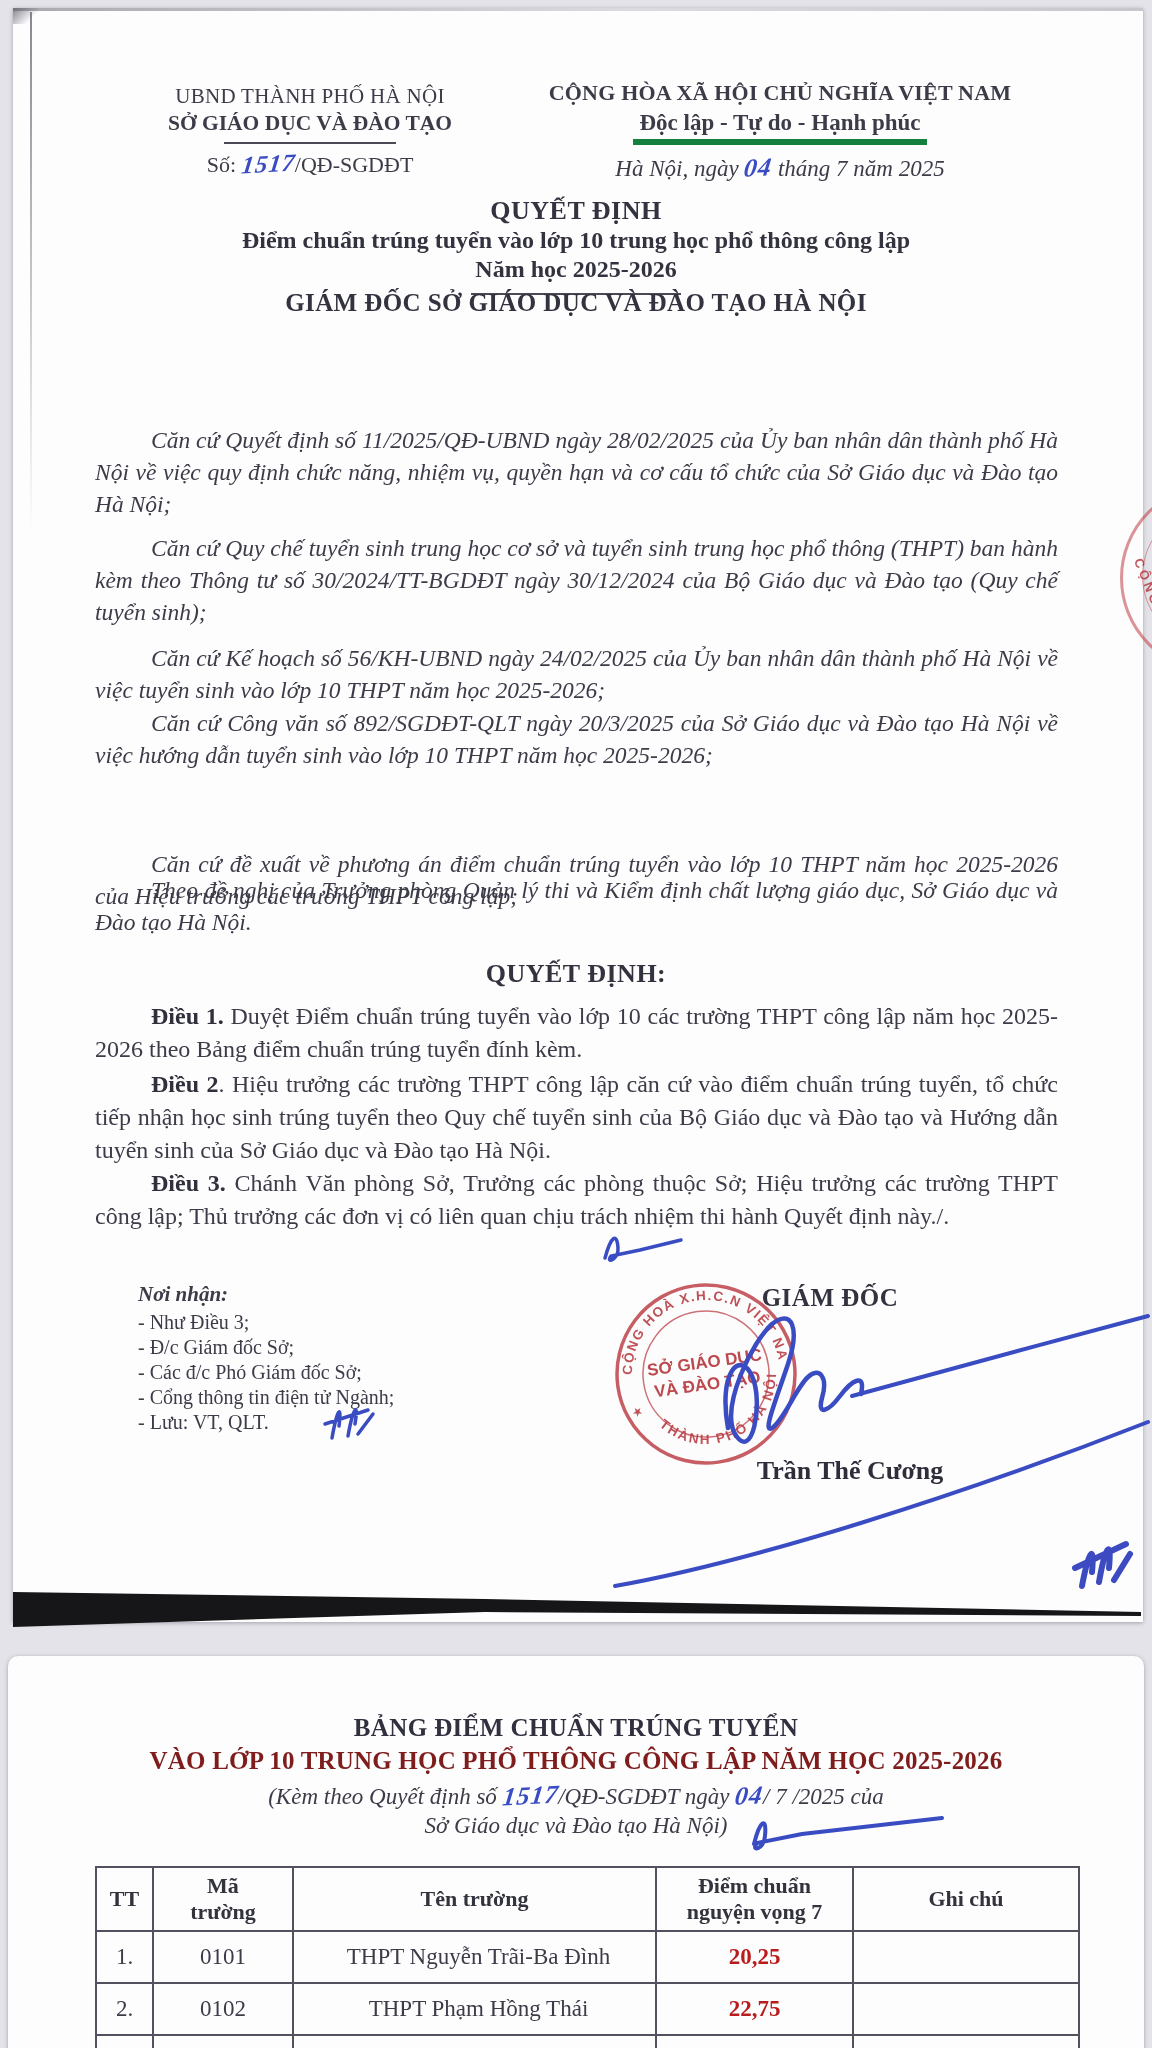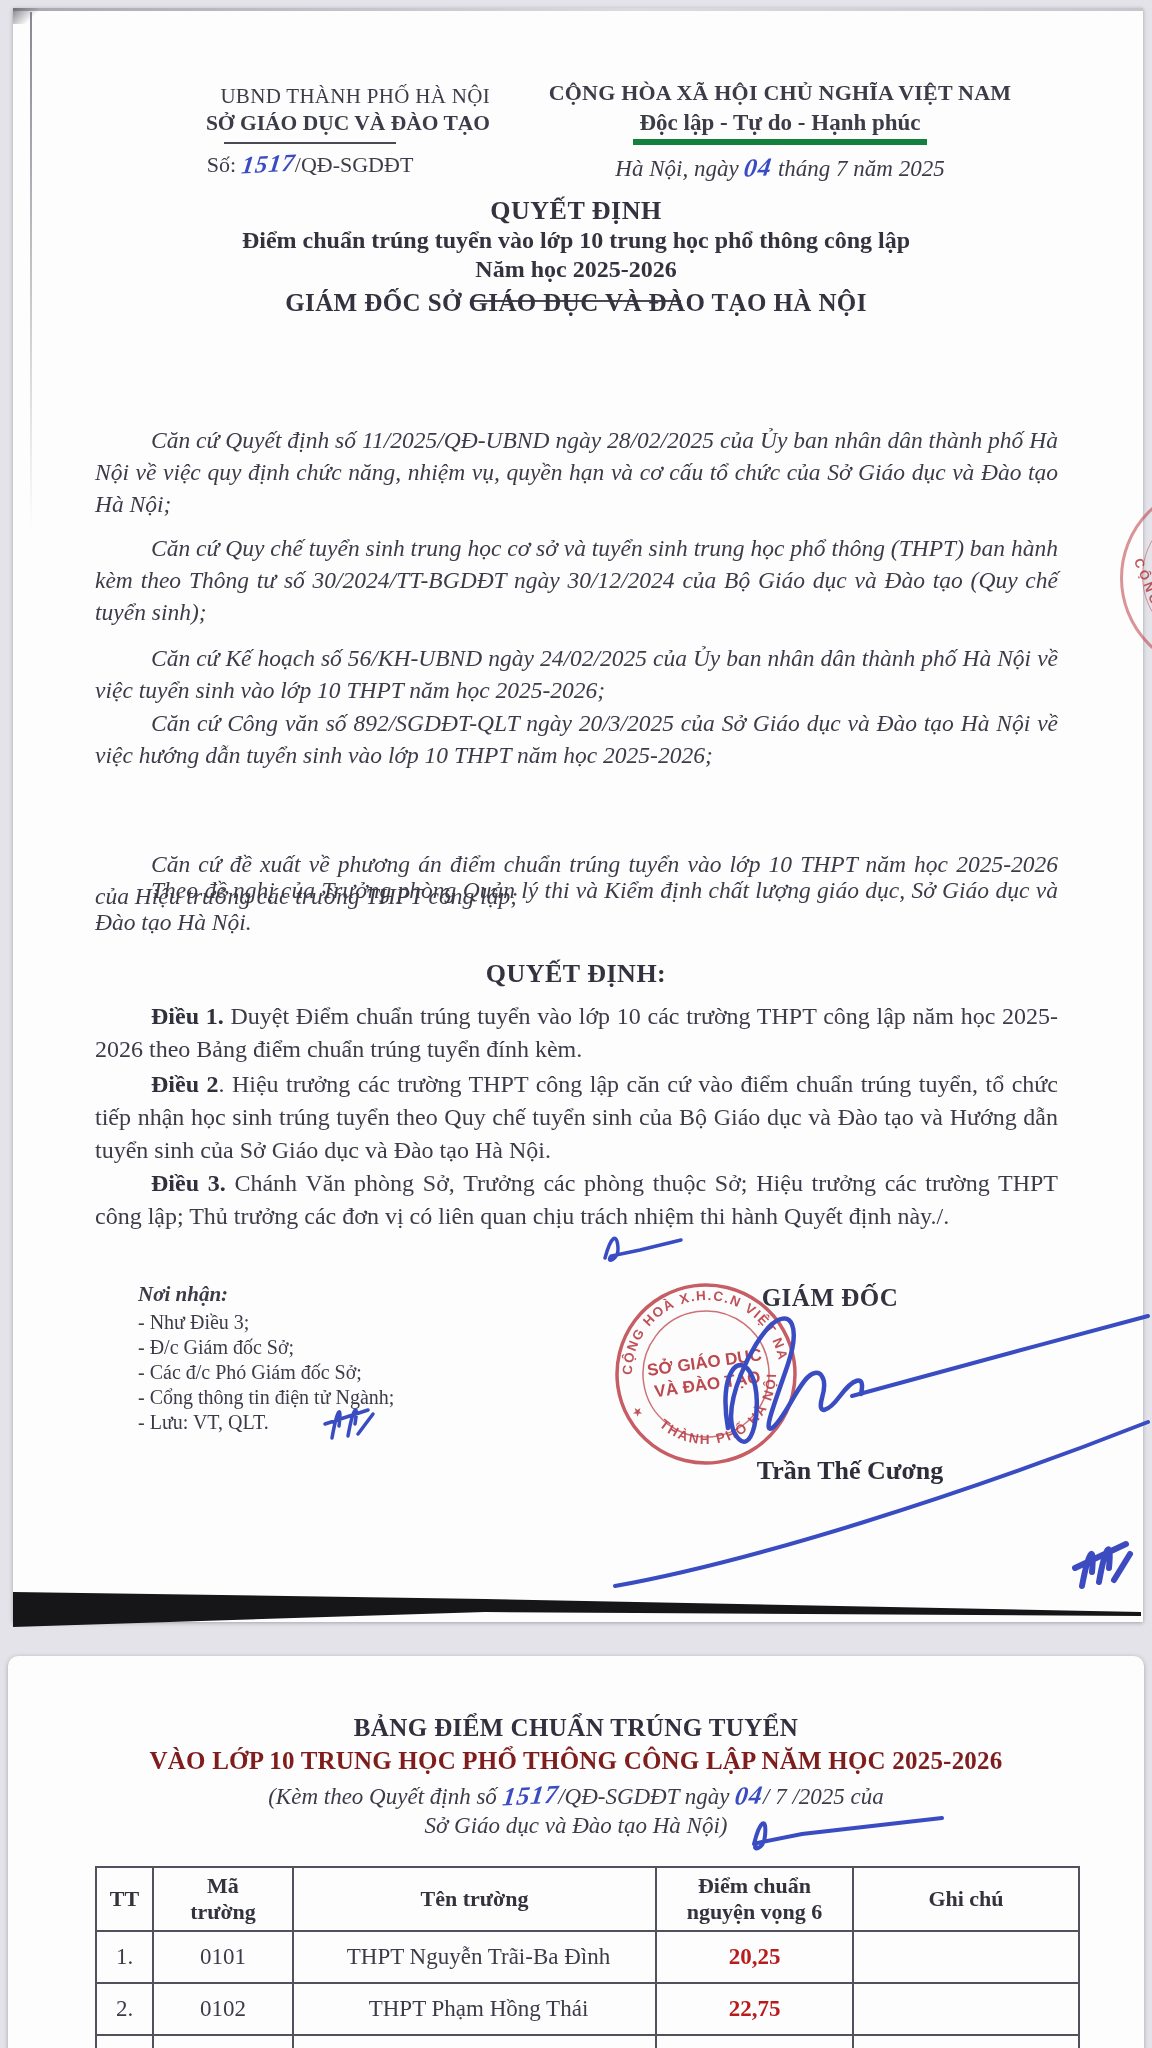--- a/index.html
+++ b/index.html
@@ -14,33 +14,33 @@
   #page2{left:8px;top:1656px;width:1136px;height:400px;border-radius:10px 10px 0 0;box-shadow:0 1px 4px rgba(40,40,60,.35);}
   
   .scan-top{position:absolute;left:13px;top:8px;width:1130px;height:3px;background:linear-gradient(90deg,#7b7b85,#c8c8cf 55%,#a9a9b2);opacity:.65;}
   .scan-left{position:absolute;left:30px;top:12px;width:2px;height:520px;background:linear-gradient(#6a6a74,rgba(120,120,130,0));opacity:.8;}
   .scan-corner{position:absolute;left:13px;top:8px;width:26px;height:16px;background:linear-gradient(135deg,#62626c,rgba(120,120,130,0) 70%);opacity:.8;}
   .black-band{position:absolute;left:0;top:0;width:1152px;height:2048px;pointer-events:none;}
   
   .abs{position:absolute;margin:0;}
   .ctr{text-align:center;}
   .hand{color:#3a4cc2;font-style:italic;font-weight:bold;display:inline-block;transform:skewX(-10deg) rotate(-3deg);font-size:1.12em;letter-spacing:1px;}
-  .org-left{left:130px;top:84px;width:360px;text-align:right;}
+  .org-left{left:130px;top:84px;width:360px;}
   .org-left .l1{font-size:21px;letter-spacing:.3px;}
   .org-left .l2{font-size:21.5px;font-weight:bold;margin-top:2px;}
   .org-rule{width:172px;height:0;border-top:2px solid #4a4a56;margin:6px auto 0;}
   .doc-number{left:130px;top:150px;width:360px;font-size:22px;}
   .org-right{left:528px;top:80px;width:504px;}
   .org-right .l1{font-size:22px;font-weight:bold;letter-spacing:.2px;}
   .org-right .l2{font-size:23px;font-weight:bold;display:inline-block;border-bottom:6px solid #15803d;padding:2px 6px 3px;margin-top:2px;}
   .dateline{left:528px;top:153px;width:504px;font-size:23px;font-style:italic;}
   .title1{left:96px;top:196px;width:960px;font-size:26px;font-weight:bold;letter-spacing:.5px;color:#33333f;text-align:center;}
   .title2{left:96px;top:227px;width:960px;font-size:24px;font-weight:bold;color:#33333f;}
   .title3-wrap{left:96px;top:256px;width:960px;}
-  .title3{font-size:24px;font-weight:bold;display:inline-block;border-bottom:2px solid #4a4a56;padding:0 4px 17px;color:#33333f;}
+  .title3{font-size:24px;font-weight:bold;display:inline-block;border-bottom:2px solid #4a4a56;padding:0 4px 10px;color:#33333f;}
   .issuer{left:96px;top:289px;width:960px;font-size:25px;font-weight:bold;letter-spacing:.4px;color:#33333f;}
   .para{left:95px;width:963px;font-size:23.5px;line-height:32px;text-align:justify;text-indent:56px;}
   .recital{font-style:italic;}
   .article{font-style:normal;line-height:33px;font-size:24px;}
   .article .lbl{font-weight:bold;color:#30303c;}
   .decide{left:96px;top:959px;width:960px;font-size:26px;font-weight:bold;letter-spacing:.5px;color:#33333f;}
   .recipients{left:138px;top:1282px;width:340px;}
   .recipients .hd{font-size:21px;font-weight:bold;font-style:italic;margin-bottom:3px;}
   .recipients .it{font-size:20px;line-height:25px;}
   .sig-title{left:690px;top:1284px;width:280px;font-size:25px;font-weight:bold;letter-spacing:.5px;color:#33333f;z-index:4;}
@@ -185,21 +185,21 @@
       <col style="width:140px">
       <col style="width:363px">
       <col style="width:197px">
       <col style="width:226px">
   </colgroup>
   <tbody>
       <tr>
     <th>TT</th>
     <th><span class="hdr-narrow">Mã trường</span></th>
     <th>Tên trường</th>
-    <th>Điểm chuẩn nguyện vọng 6</th>
+    <th>Điểm chuẩn nguyện vọng 7</th>
     <th>Ghi chú</th>
   </tr>
   <tr>
     <td class="cell-ctr">1.</td>
     <td class="cell-ctr">0101</td>
     <td class="cell-name">THPT Nguyễn Trãi-Ba Đình</td>
     <td class="cell-score">20,25</td>
     <td></td>
   </tr>
   <tr>

